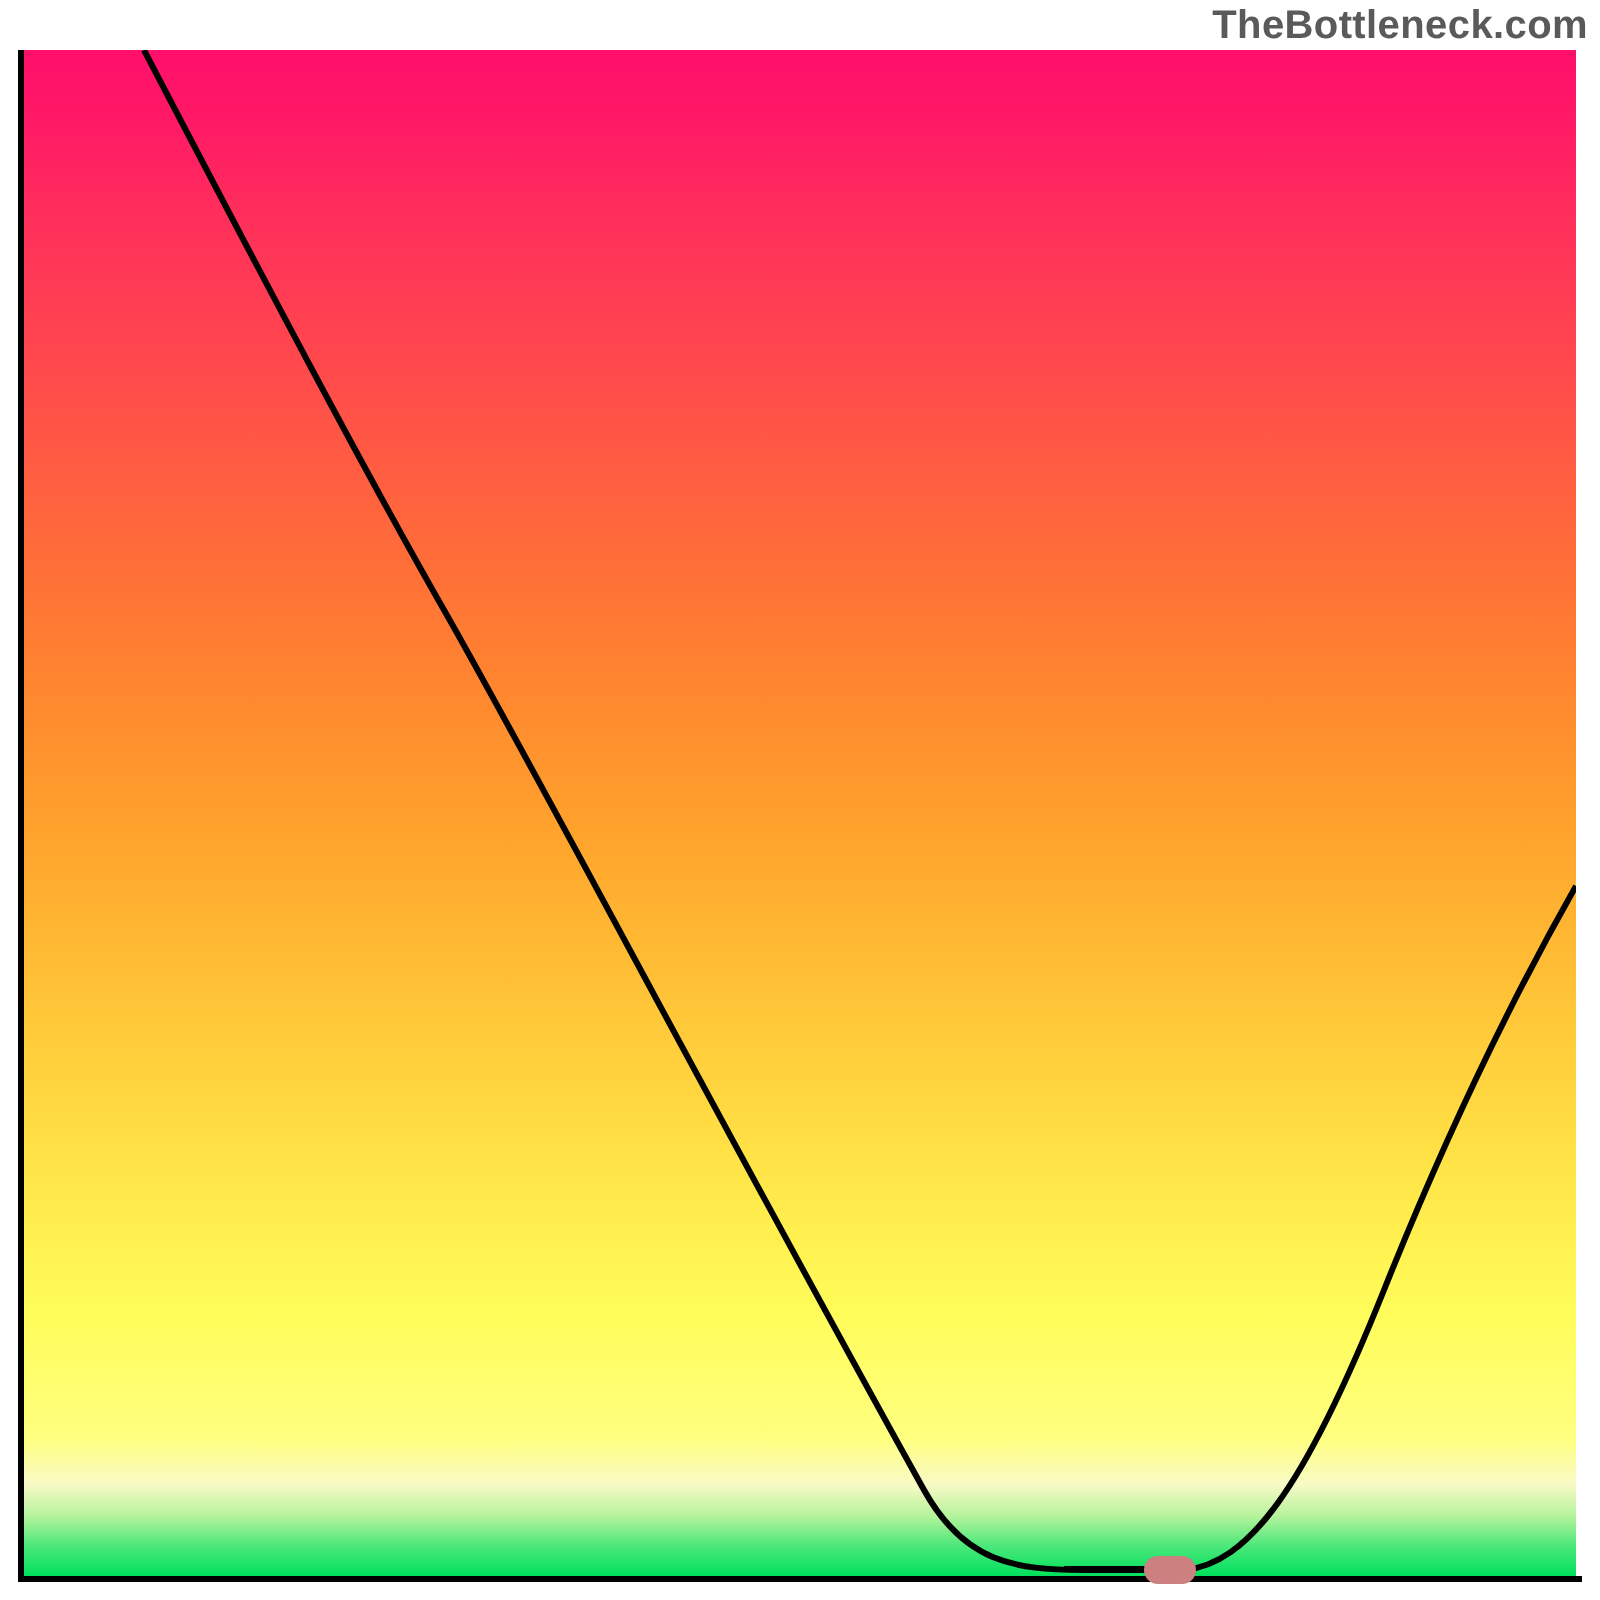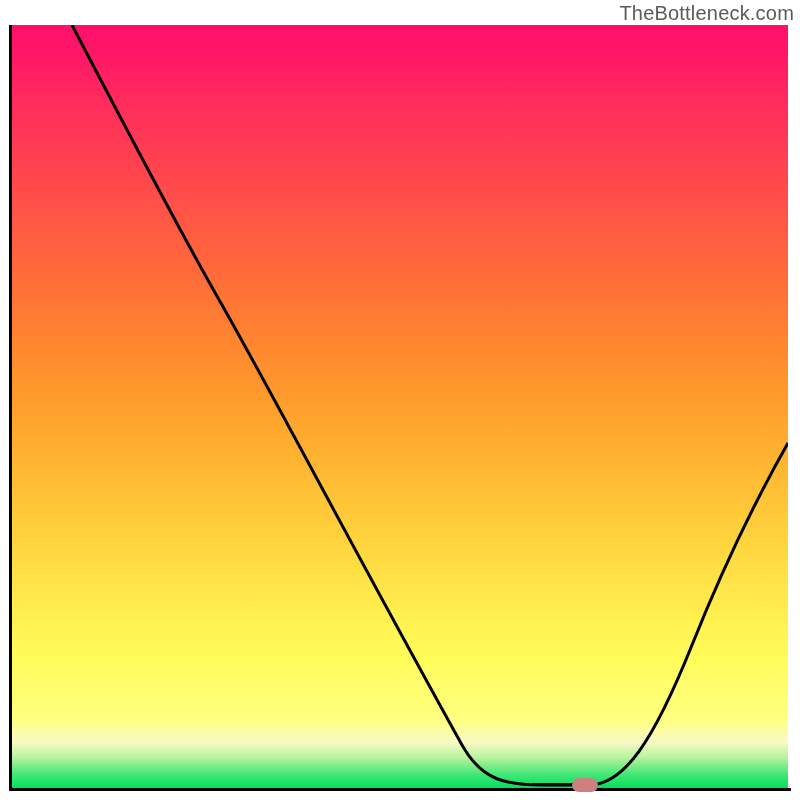--- a/index.html
+++ b/index.html
@@ -14,21 +14,21 @@
   .container {
     position: relative;
     width: 800px;
     height: 800px;
   }
   .watermark {
     position: absolute;
     top: 2px;
     right: 6px;
     font-size: 20px;
-    font-weight: 400;
+    font-weight: 700;
     color: #5a5a5a;
     letter-spacing: 0.2px;
     z-index: 6;
   }
   .plot-frame {
     position: absolute;
     left: 12px;
     top: 25px;
     width: 776px;
     height: 763px;

